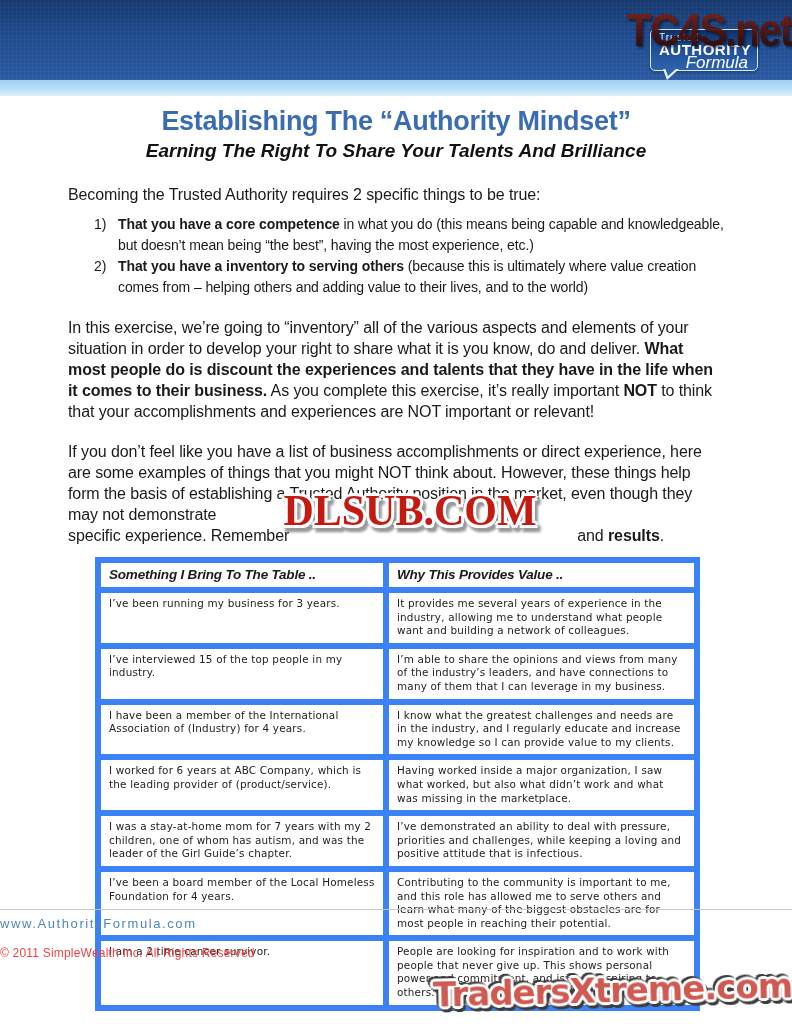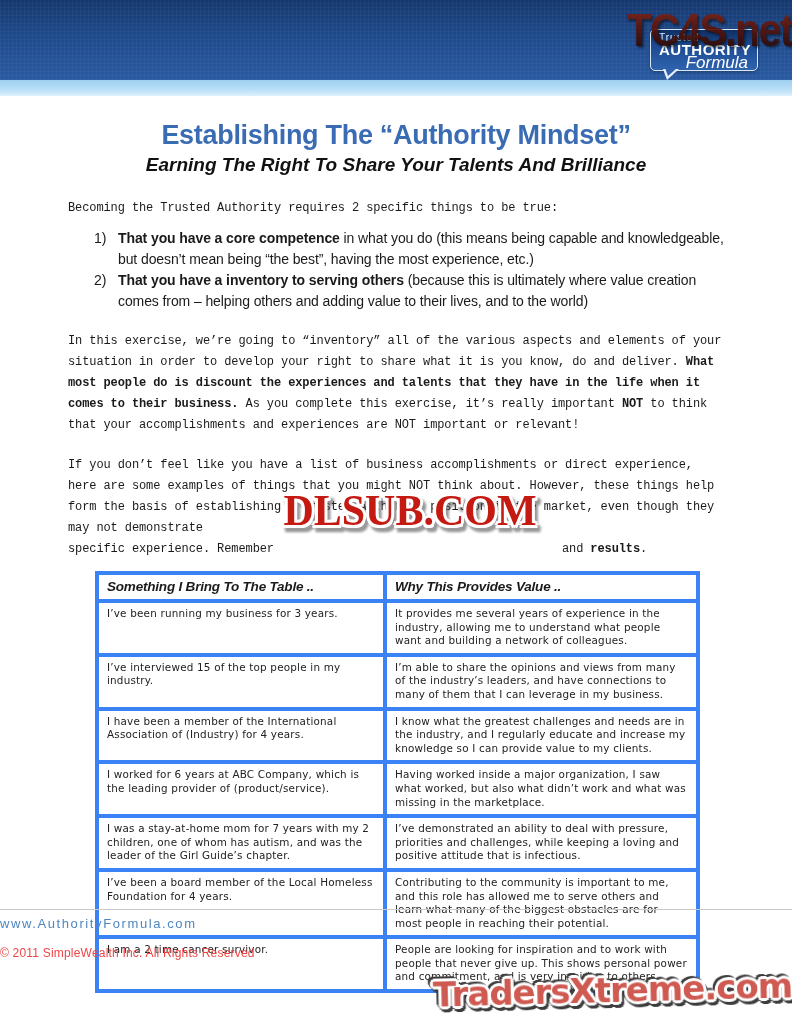--- a/index.html
+++ b/index.html
@@ -73,46 +73,46 @@
     font-family:"DejaVu Sans", sans-serif; font-weight:bold;
     font-size:34px; letter-spacing:-1px; color:#cf5a52;
     text-shadow:
       -2px -2px 0 #fff, 2px -2px 0 #fff, -2px 2px 0 #fff, 2px 2px 0 #fff,
       -3px 0 0 #fff, 3px 0 0 #fff, 0 -3px 0 #fff, 0 3px 0 #fff;
     filter:drop-shadow(-2px -2px 0 #3c3c3c) drop-shadow(2px 3px 0 #3c3c3c);
     transform:rotate(-1.5deg);
   }
 
   
-  .content { position:absolute; top:96px; left:68px; width:656px; }
+  .content { position:absolute; top:82px; left:68px; width:656px; }
   .title {
     margin-top:24px; text-align:center;
     font-size:27px; font-weight:bold; color:#3a6cb4; letter-spacing:-.3px;
   }
   .subtitle {
     margin-top:3px; text-align:center;
     font-size:19px; font-weight:bold; font-style:italic; color:#111;
   }
-  .body-text { font-size:12px; line-height:21px; letter-spacing:-.1px;font-family:Liberation Mono, monospace; }
+  .body-text { font-size:16px; line-height:21px; letter-spacing:-.1px; }
   .intro { margin-top:22px; }
   ol.things { list-style:none; margin-top:9px; }
   ol.things li { position:relative; padding-left:50px; line-height:21px; font-size:14px; letter-spacing:-.1px; }
   ol.things li .num { position:absolute; left:26px; top:0; }
   .b { font-weight:bold;margin-top:28px; }
   .para { margin-top:19px; }
   .tail-line { white-space:nowrap; }
   .gap { display:inline-block; width:288px; }
 
   
   table.inventory {
     margin:11px auto 0 27px; width:605px; border-collapse:collapse;
     table-layout:fixed;
   }
   table.inventory th, table.inventory td {
-    border:4px solid #3b82f6; vertical-align:top; text-align:left;
+    border:6px solid #3b82f6; vertical-align:top; text-align:left;
   }
   table.inventory th {
     font-family:"Liberation Sans", sans-serif;
     font-size:13.5px; font-weight:bold; font-style:italic;
     padding:4px 8px 5px 8px; letter-spacing:-.2px;
   }
   table.inventory td {
     font-family:"DejaVu Sans", sans-serif;
     font-size:10.4px; line-height:13.6px; letter-spacing:.2px;
     padding:4px 8px 5px 8px; color:#222;

